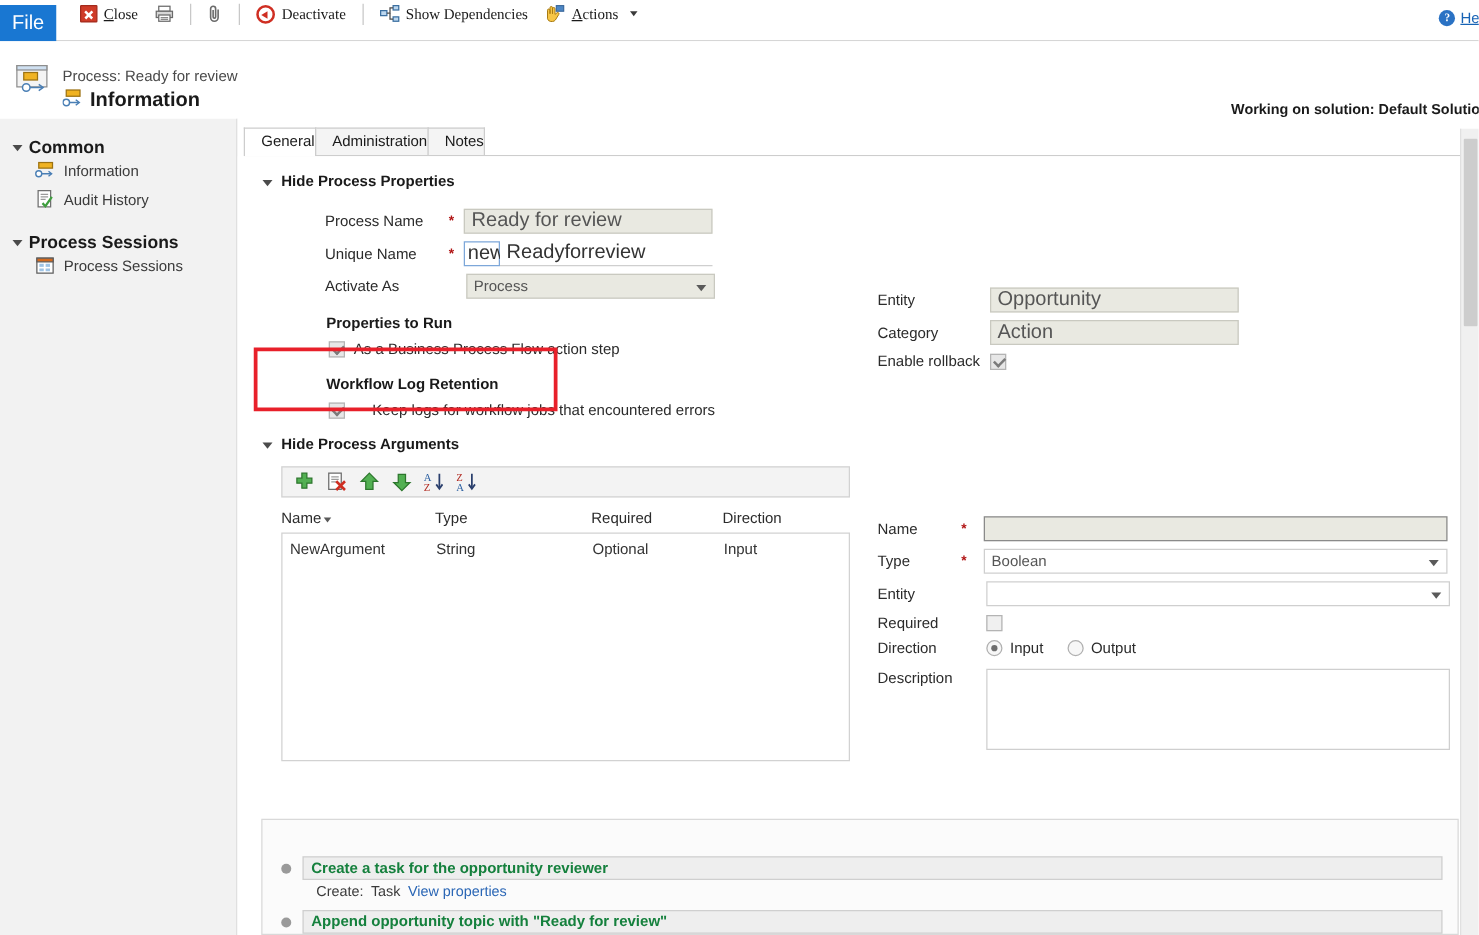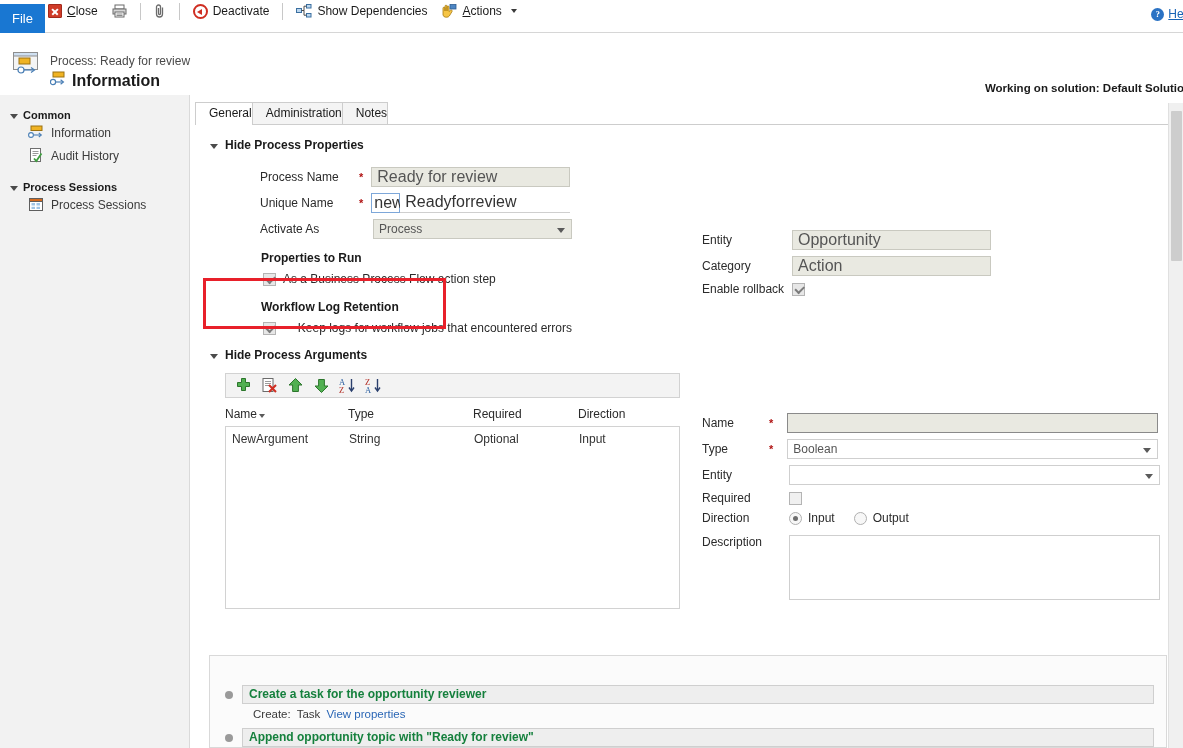--- a/index.html
+++ b/index.html
@@ -16,24 +16,24 @@
 
   
   .cmdbar {
     position: absolute; left: 0; top: 0; width: 1183px; height: 33px;
     background: #ffffff;
     border-bottom: 1px solid #d6d6d6;
   }
   .file-tab {
     position: absolute; left: 0; top: 4px; width: 45px; height: 29px;
     background: #1977d2; color: #fff;
-    font-size: 13px; text-align: center; line-height: 29px;
+    font-size: 16px; text-align: center; line-height: 29px;
     cursor: pointer;
   }
-  .cmd-items { position: absolute; left: 41px; top: 0; height: 22px; display: flex; align-items: center; }
+  .cmd-items { position: absolute; left: 57px; top: 0; height: 22px; display: flex; align-items: center; font-family: Liberation Serif, serif; }
   .cmd-btn {
     display: flex; align-items: center; gap: 5px;
     padding: 3px 7px; cursor: pointer; white-space: nowrap;
     font-size: 12px; color: #1a1a1a;
   }
   .cmd-sep { width: 1px; height: 17px; background: #c8c8c8; margin: 0 6px; }
   .cmd-label u { text-decoration: underline; }
   .caret-dn {
     width: 0; height: 0; margin-left: 4px;
     border-left: 3.5px solid transparent; border-right: 3.5px solid transparent;
@@ -91,21 +91,21 @@
   }
 
   
   .leftnav {
     position: absolute; left: 0; top: 95px; width: 190px; height: 653px;
     background: #f2f2f2; border-right: 1px solid #dadada;
   }
   .nav-group { margin-top: 14px; }
   .nav-group-hd {
     display: flex; align-items: center; gap: 5px;
-    padding-left: 10px; font-size: 11px; font-weight: bold; color: #1a1a1a;
+    padding-left: 10px; font-size: 14px; font-weight: bold; color: #1a1a1a;
     cursor: pointer;
   }
   .tri-dn { width: 0; height: 0; border-left: 4px solid transparent; border-right: 4px solid transparent; border-top: 5px solid #4b4b4b; margin-top: 2px; }
   .nav-item {
     display: flex; align-items: center; gap: 7px;
     padding: 4px 0 4px 28px; font-size: 12px; color: #3b3b3b; cursor: pointer;
   }
   .nav-ico { width: 16px; height: 15px; flex: 0 0 auto; }
 
   

